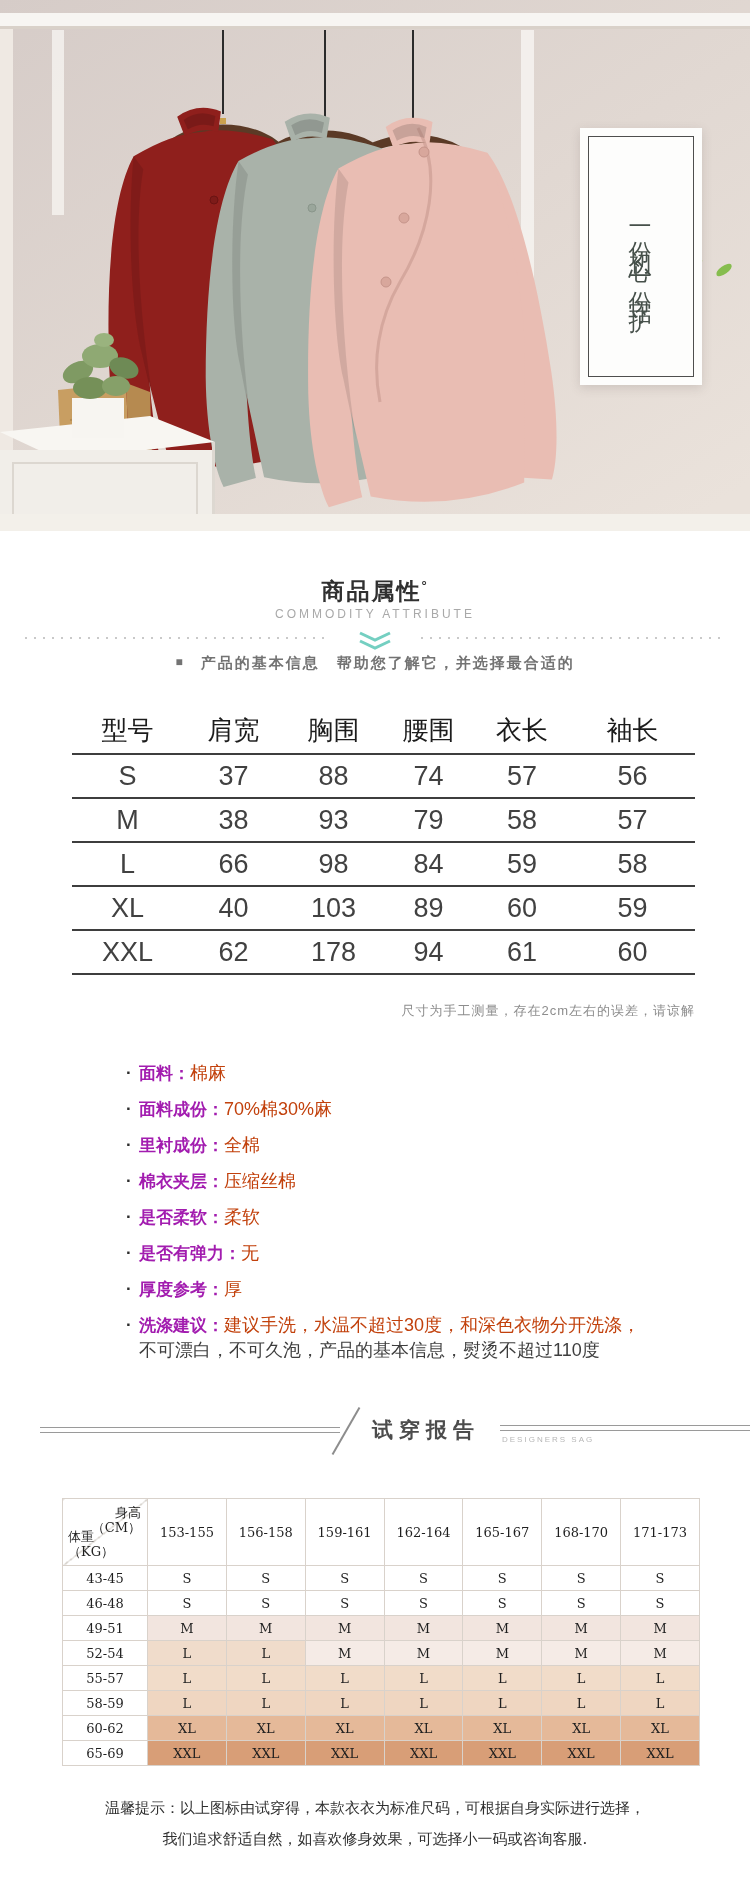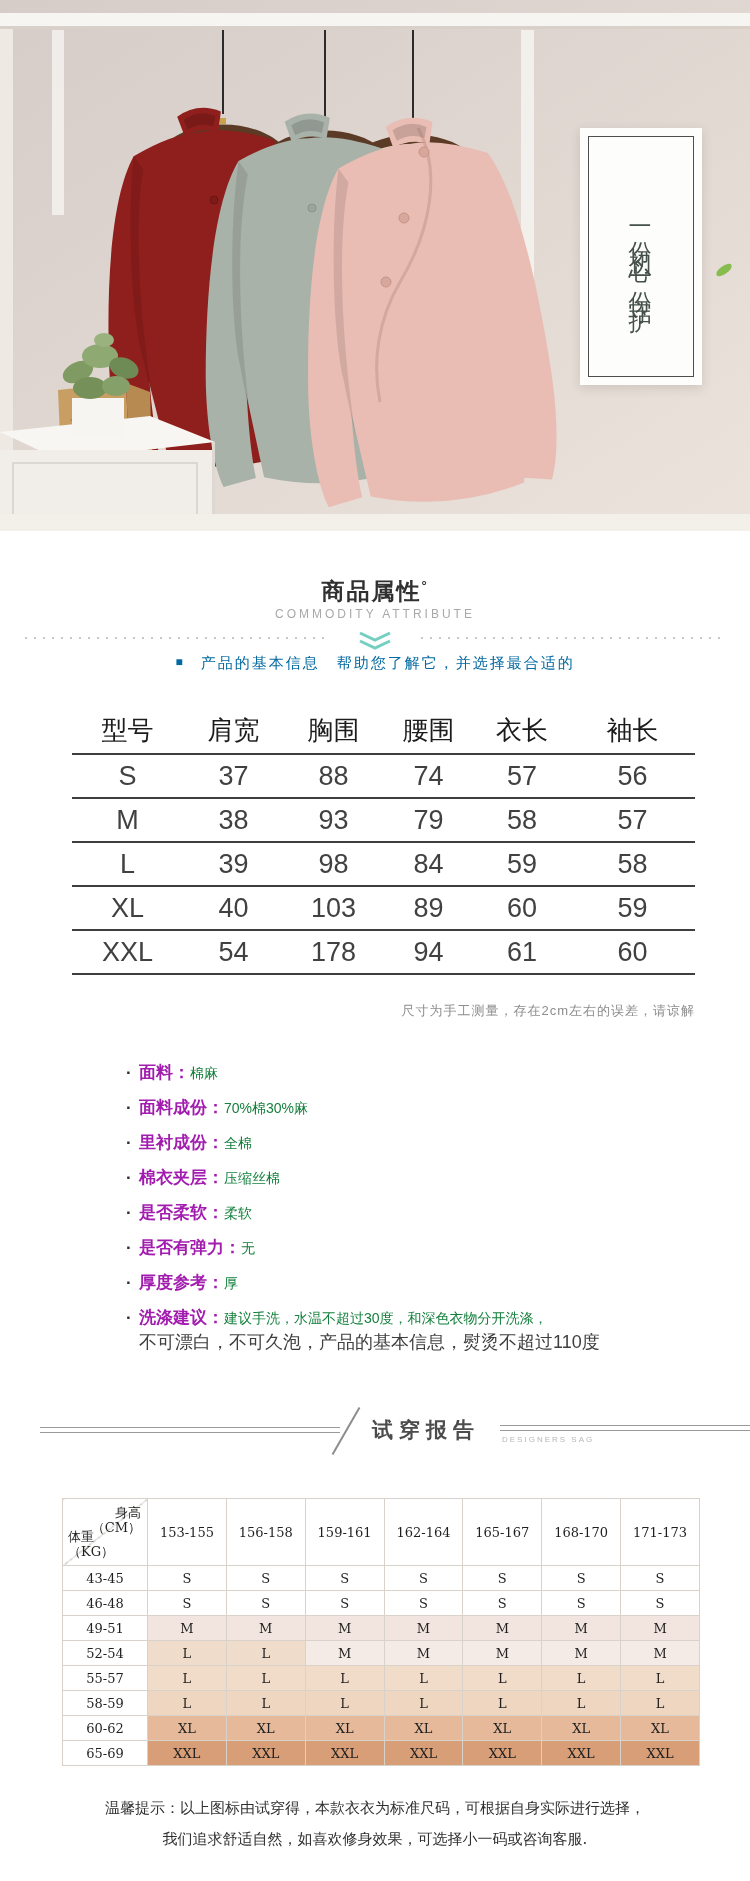--- a/index.html
+++ b/index.html
@@ -24,39 +24,39 @@
   .sec-title sup{font-size:13px;}
   .sec-sub{position:absolute;top:607px;left:0;width:750px;text-align:center;
            font-size:12px;color:#a9a9a9;letter-spacing:3px;}
   .divider{position:absolute;top:629px;left:0;width:750px;height:22px;}
   .divider .dots{position:absolute;top:8px;left:25px;right:25px;height:2px;
                  background:repeating-linear-gradient(to right,#c9c9c9 0 2px,transparent 2px 9px);}
   .divider .chev-wrap{position:absolute;left:50%;top:0;transform:translateX(-50%);
                       width:92px;height:22px;background:#fff;
                       display:flex;align-items:center;justify-content:center;}
   .info-line{position:absolute;top:654px;left:0;width:750px;text-align:center;
-             font-size:15px;font-weight:normal;color:#0369a1;letter-spacing:2px;}
+             font-size:15px;font-weight:bold;color:#737373;letter-spacing:2px;}
   .info-line .sq{font-size:12px;margin-right:16px;position:relative;top:-2px;}
 
   
   .size-table{position:absolute;left:72px;top:706px;width:623px;}
   .st-row{display:grid;grid-template-columns:111px 101px 99px 91px 96px 125px;
           align-items:center;text-align:center;}
   .st-head{height:47px;border-bottom:2px solid #3e3e3e;font-size:26px;color:#1c1c1c;}
   .st-data{height:42px;border-bottom:2px solid #3e3e3e;font-size:27px;color:#414141;}
   .st-cell{line-height:1;}
   .size-note{position:absolute;top:1002px;left:72px;width:623px;text-align:right;
              font-size:13px;color:#8d8d8d;letter-spacing:1px;}
 
   
   .attrs{position:absolute;left:126px;top:1062px;width:570px;}
   .attr-item{display:flex;align-items:flex-start;margin-bottom:13px;font-size:17px;line-height:22px;}
   .attr-bullet{width:13px;color:#2c2c2c;font-weight:bold;flex:none;}
   .attr-label{font-weight:bold;color:#a21caf;}
-  .attr-value{color:#15803d;font-size:14px;}
+  .attr-value{color:#c2410c;font-size:18px;}
   .attr-value2{color:#3e3e3e;font-size:18px;line-height:26px;}
 
   
   .fit-banner{position:absolute;left:0;top:1404px;width:750px;height:58px;margin-left:40px;}
   .fb-lines-l{position:absolute;left:0;top:23px;width:300px;height:4px;
               border-top:1px solid #9a9a9a;border-bottom:1px solid #9a9a9a;}
   .fb-slash{position:absolute;left:305px;top:0;width:2px;height:54px;background:#8d8d8d;
             transform:rotate(30deg);}
   .fb-title{position:absolute;left:332px;top:12px;font-family:"DejaVu Serif",serif;
             font-weight:bold;font-size:21px;color:#4c4c4c;letter-spacing:6px;}
@@ -226,37 +226,37 @@
         <div class="st-row st-data">
           <div class="st-cell">M</div>
           <div class="st-cell">38</div>
           <div class="st-cell">93</div>
           <div class="st-cell">79</div>
           <div class="st-cell">58</div>
           <div class="st-cell">57</div>
         </div>
         <div class="st-row st-data">
           <div class="st-cell">L</div>
-          <div class="st-cell">39</div>
+          <div class="st-cell">66</div>
           <div class="st-cell">98</div>
           <div class="st-cell">84</div>
           <div class="st-cell">59</div>
           <div class="st-cell">58</div>
         </div>
         <div class="st-row st-data">
           <div class="st-cell">XL</div>
           <div class="st-cell">40</div>
           <div class="st-cell">103</div>
           <div class="st-cell">89</div>
           <div class="st-cell">60</div>
           <div class="st-cell">59</div>
         </div>
         <div class="st-row st-data">
           <div class="st-cell">XXL</div>
-          <div class="st-cell">54</div>
+          <div class="st-cell">62</div>
           <div class="st-cell">178</div>
           <div class="st-cell">94</div>
           <div class="st-cell">61</div>
           <div class="st-cell">60</div>
         </div>
       </div>
   </div>
   <div class="size-note">尺寸为手工测量，存在2cm左右的误差，请谅解</div>
 
   <div class="attrs">

